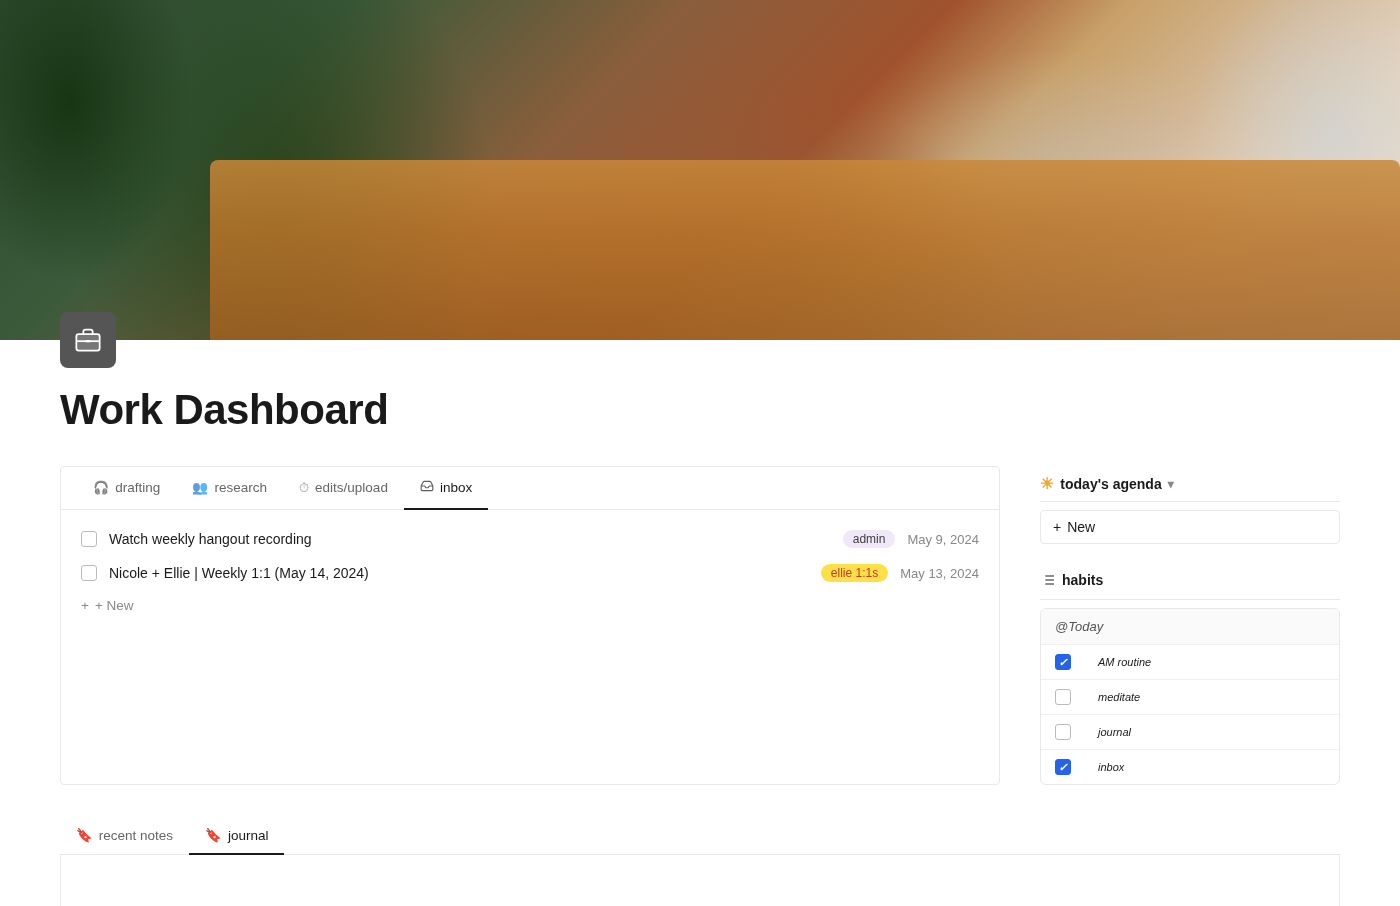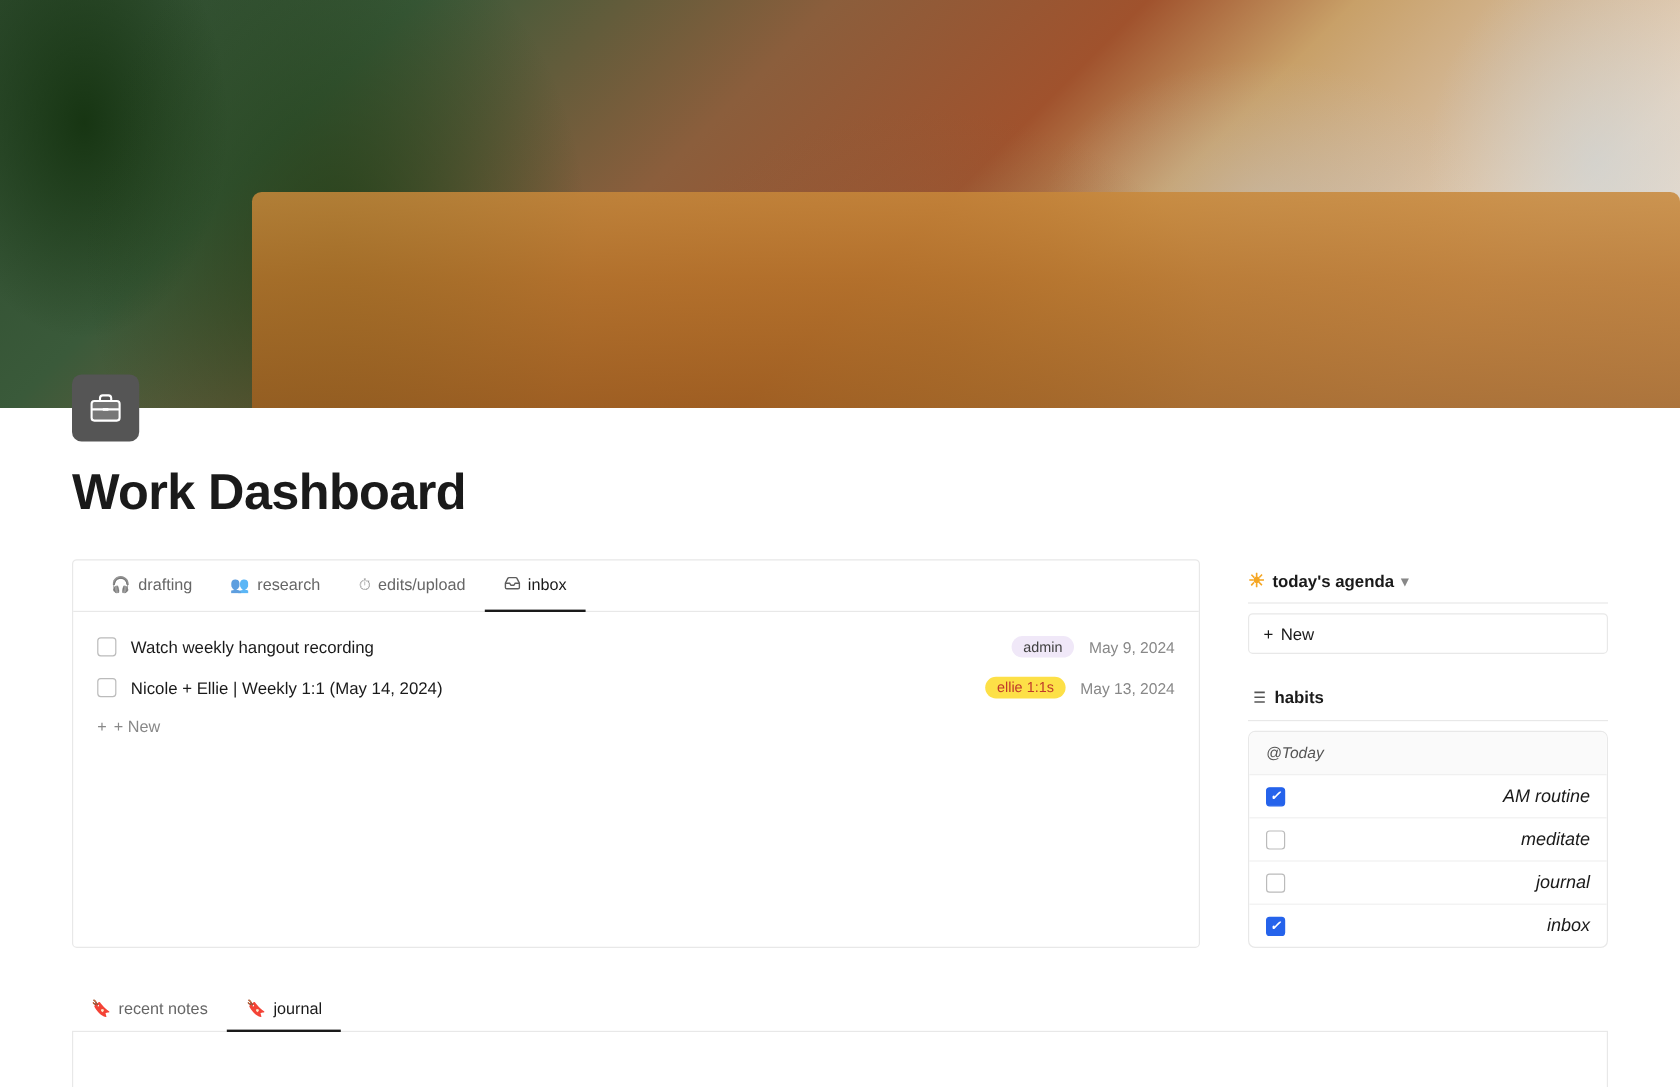--- a/index.html
+++ b/index.html
@@ -282,26 +282,25 @@
     .habits-card-header {
       padding: 10px 14px;
       font-size: 13px;
       color: #555;
       border-bottom: 1px solid #f0f0f0;
       background: #fafafa;
     }
     .habit-item {
       display: flex;
       align-items: center;
-      gap: 16px;
+      gap: 27px;
       padding: 9px 14px;
       border-bottom: 1px solid #f0f0f0;
-      font-size: 15px;
-      color: #1a1a1a;
-      justify-content: space-between;
+      font-size: 11px;
+      color: #1a1a1a;
     }
     .habit-item:last-child { border-bottom: none; }
     .habit-checkbox {
       width: 16px;
       height: 16px;
       border: 1.5px solid #bbb;
       border-radius: 3px;
       flex-shrink: 0;
       display: flex;
       align-items: center;

